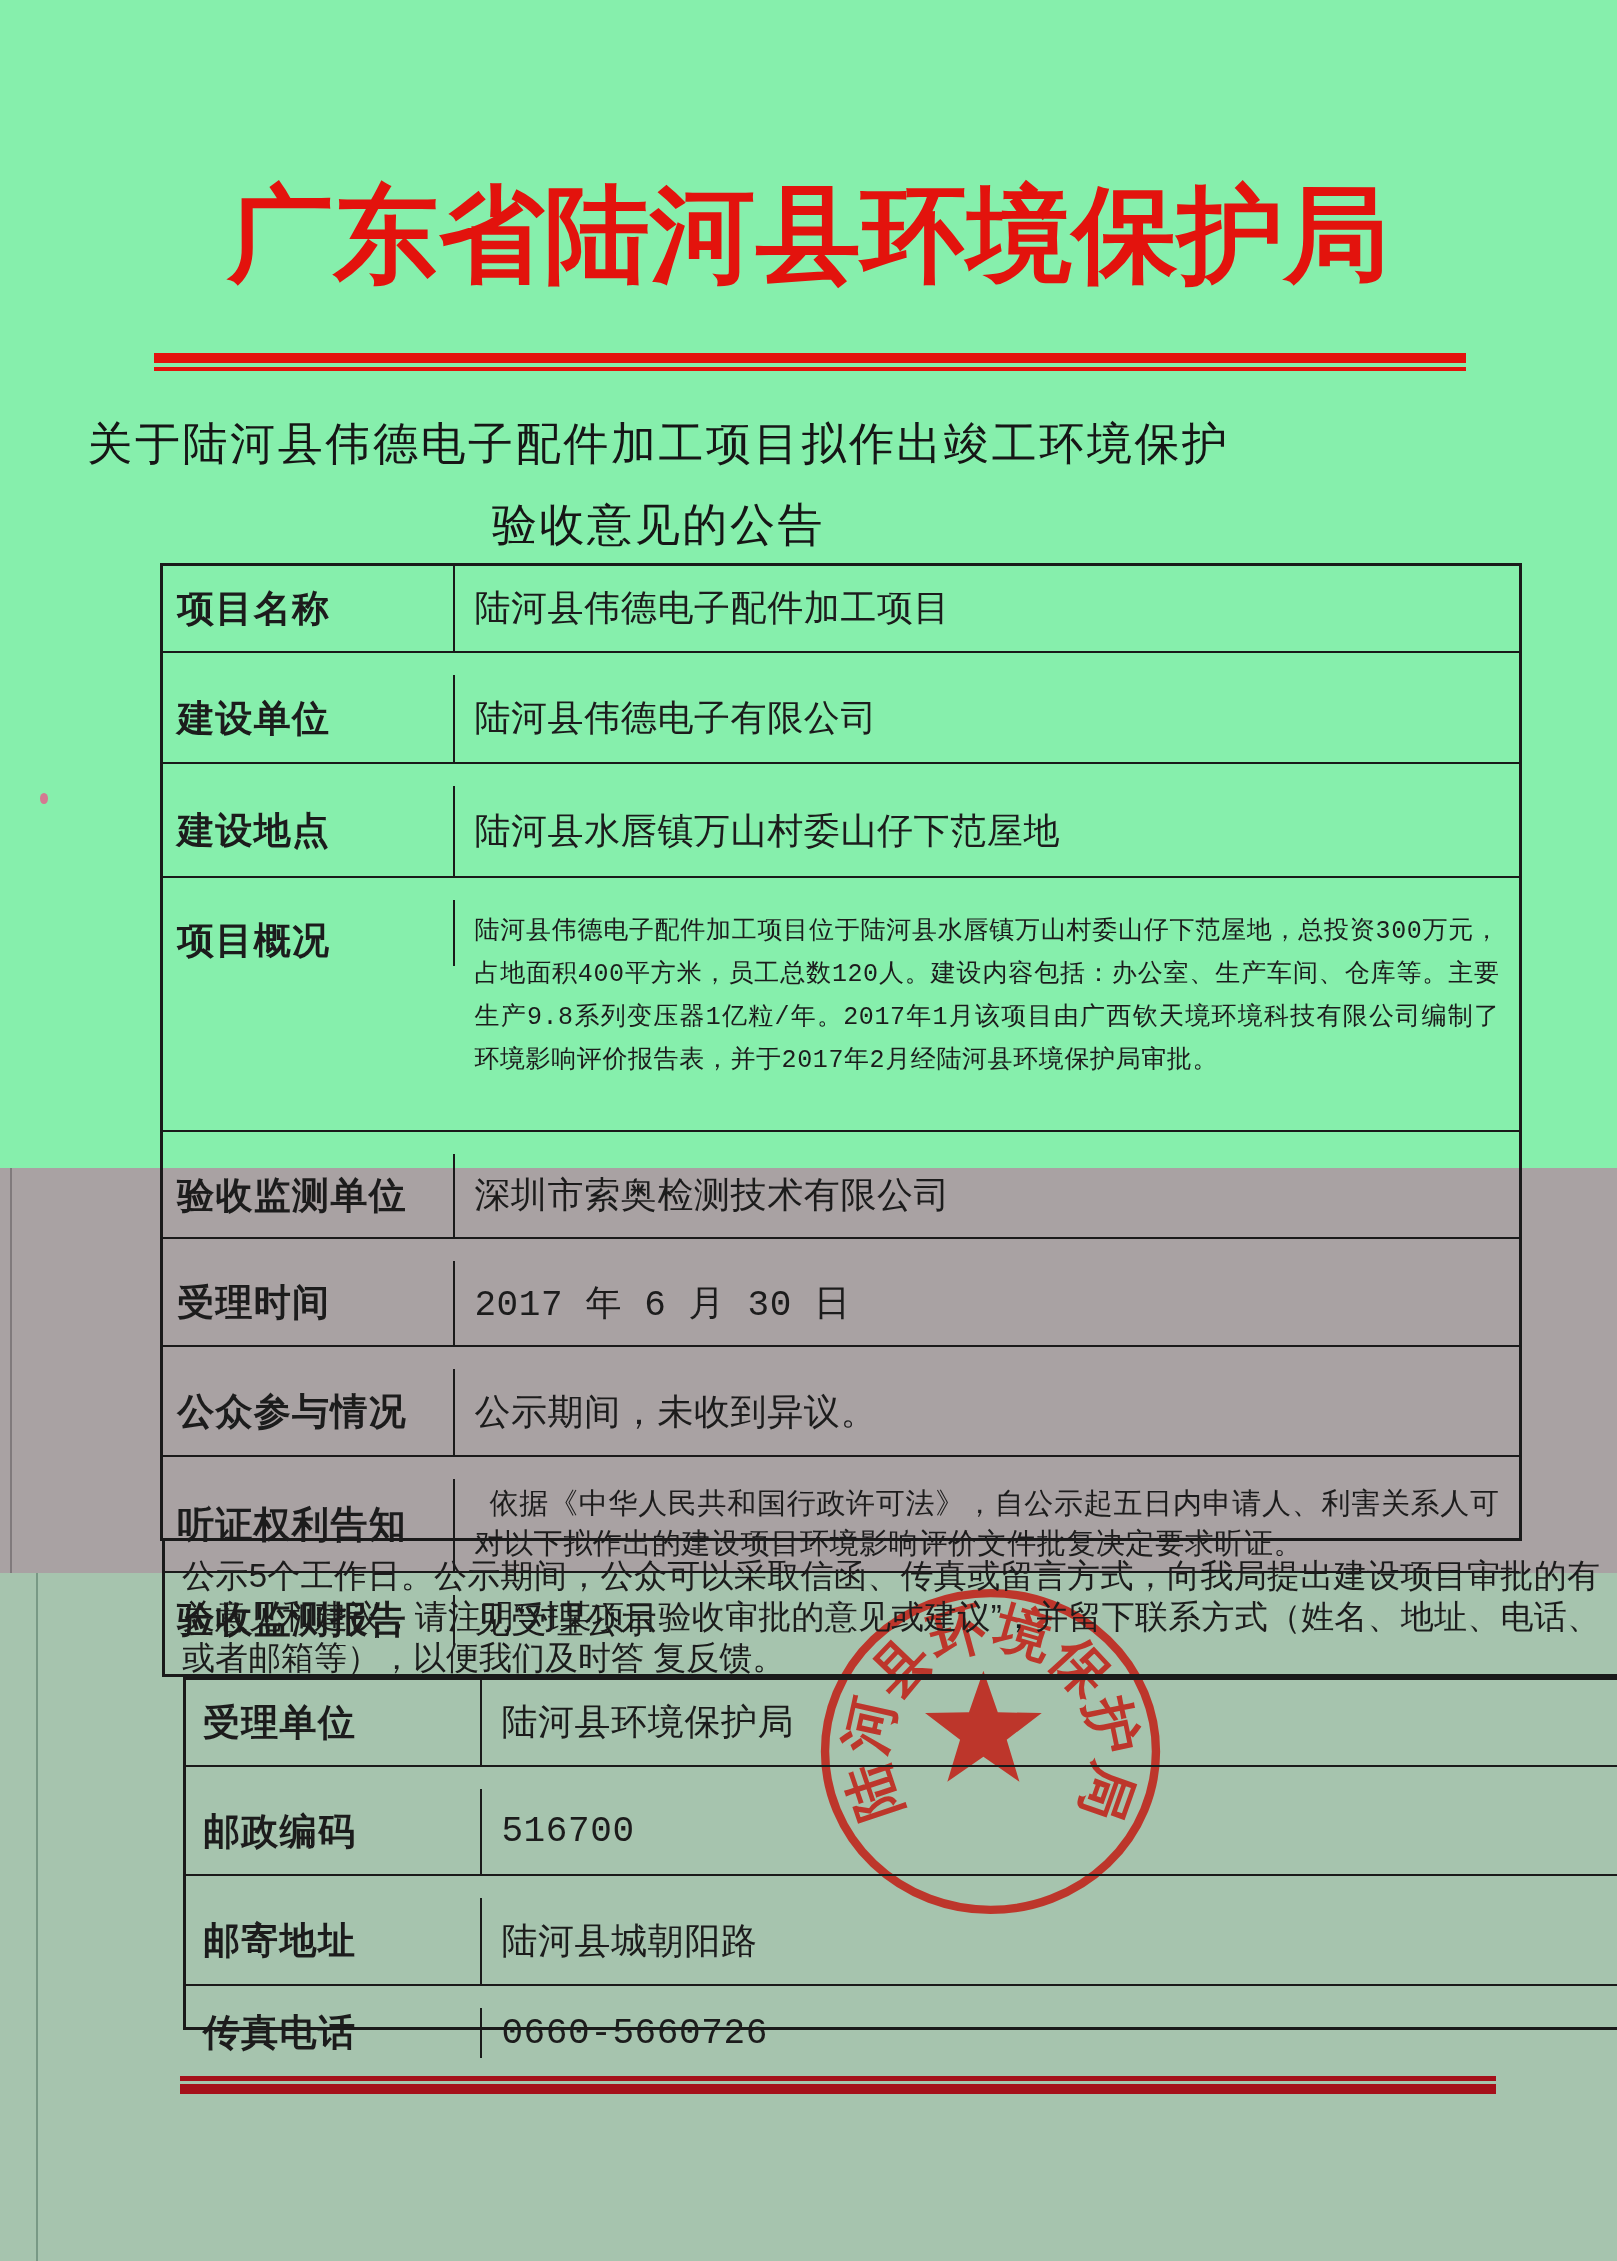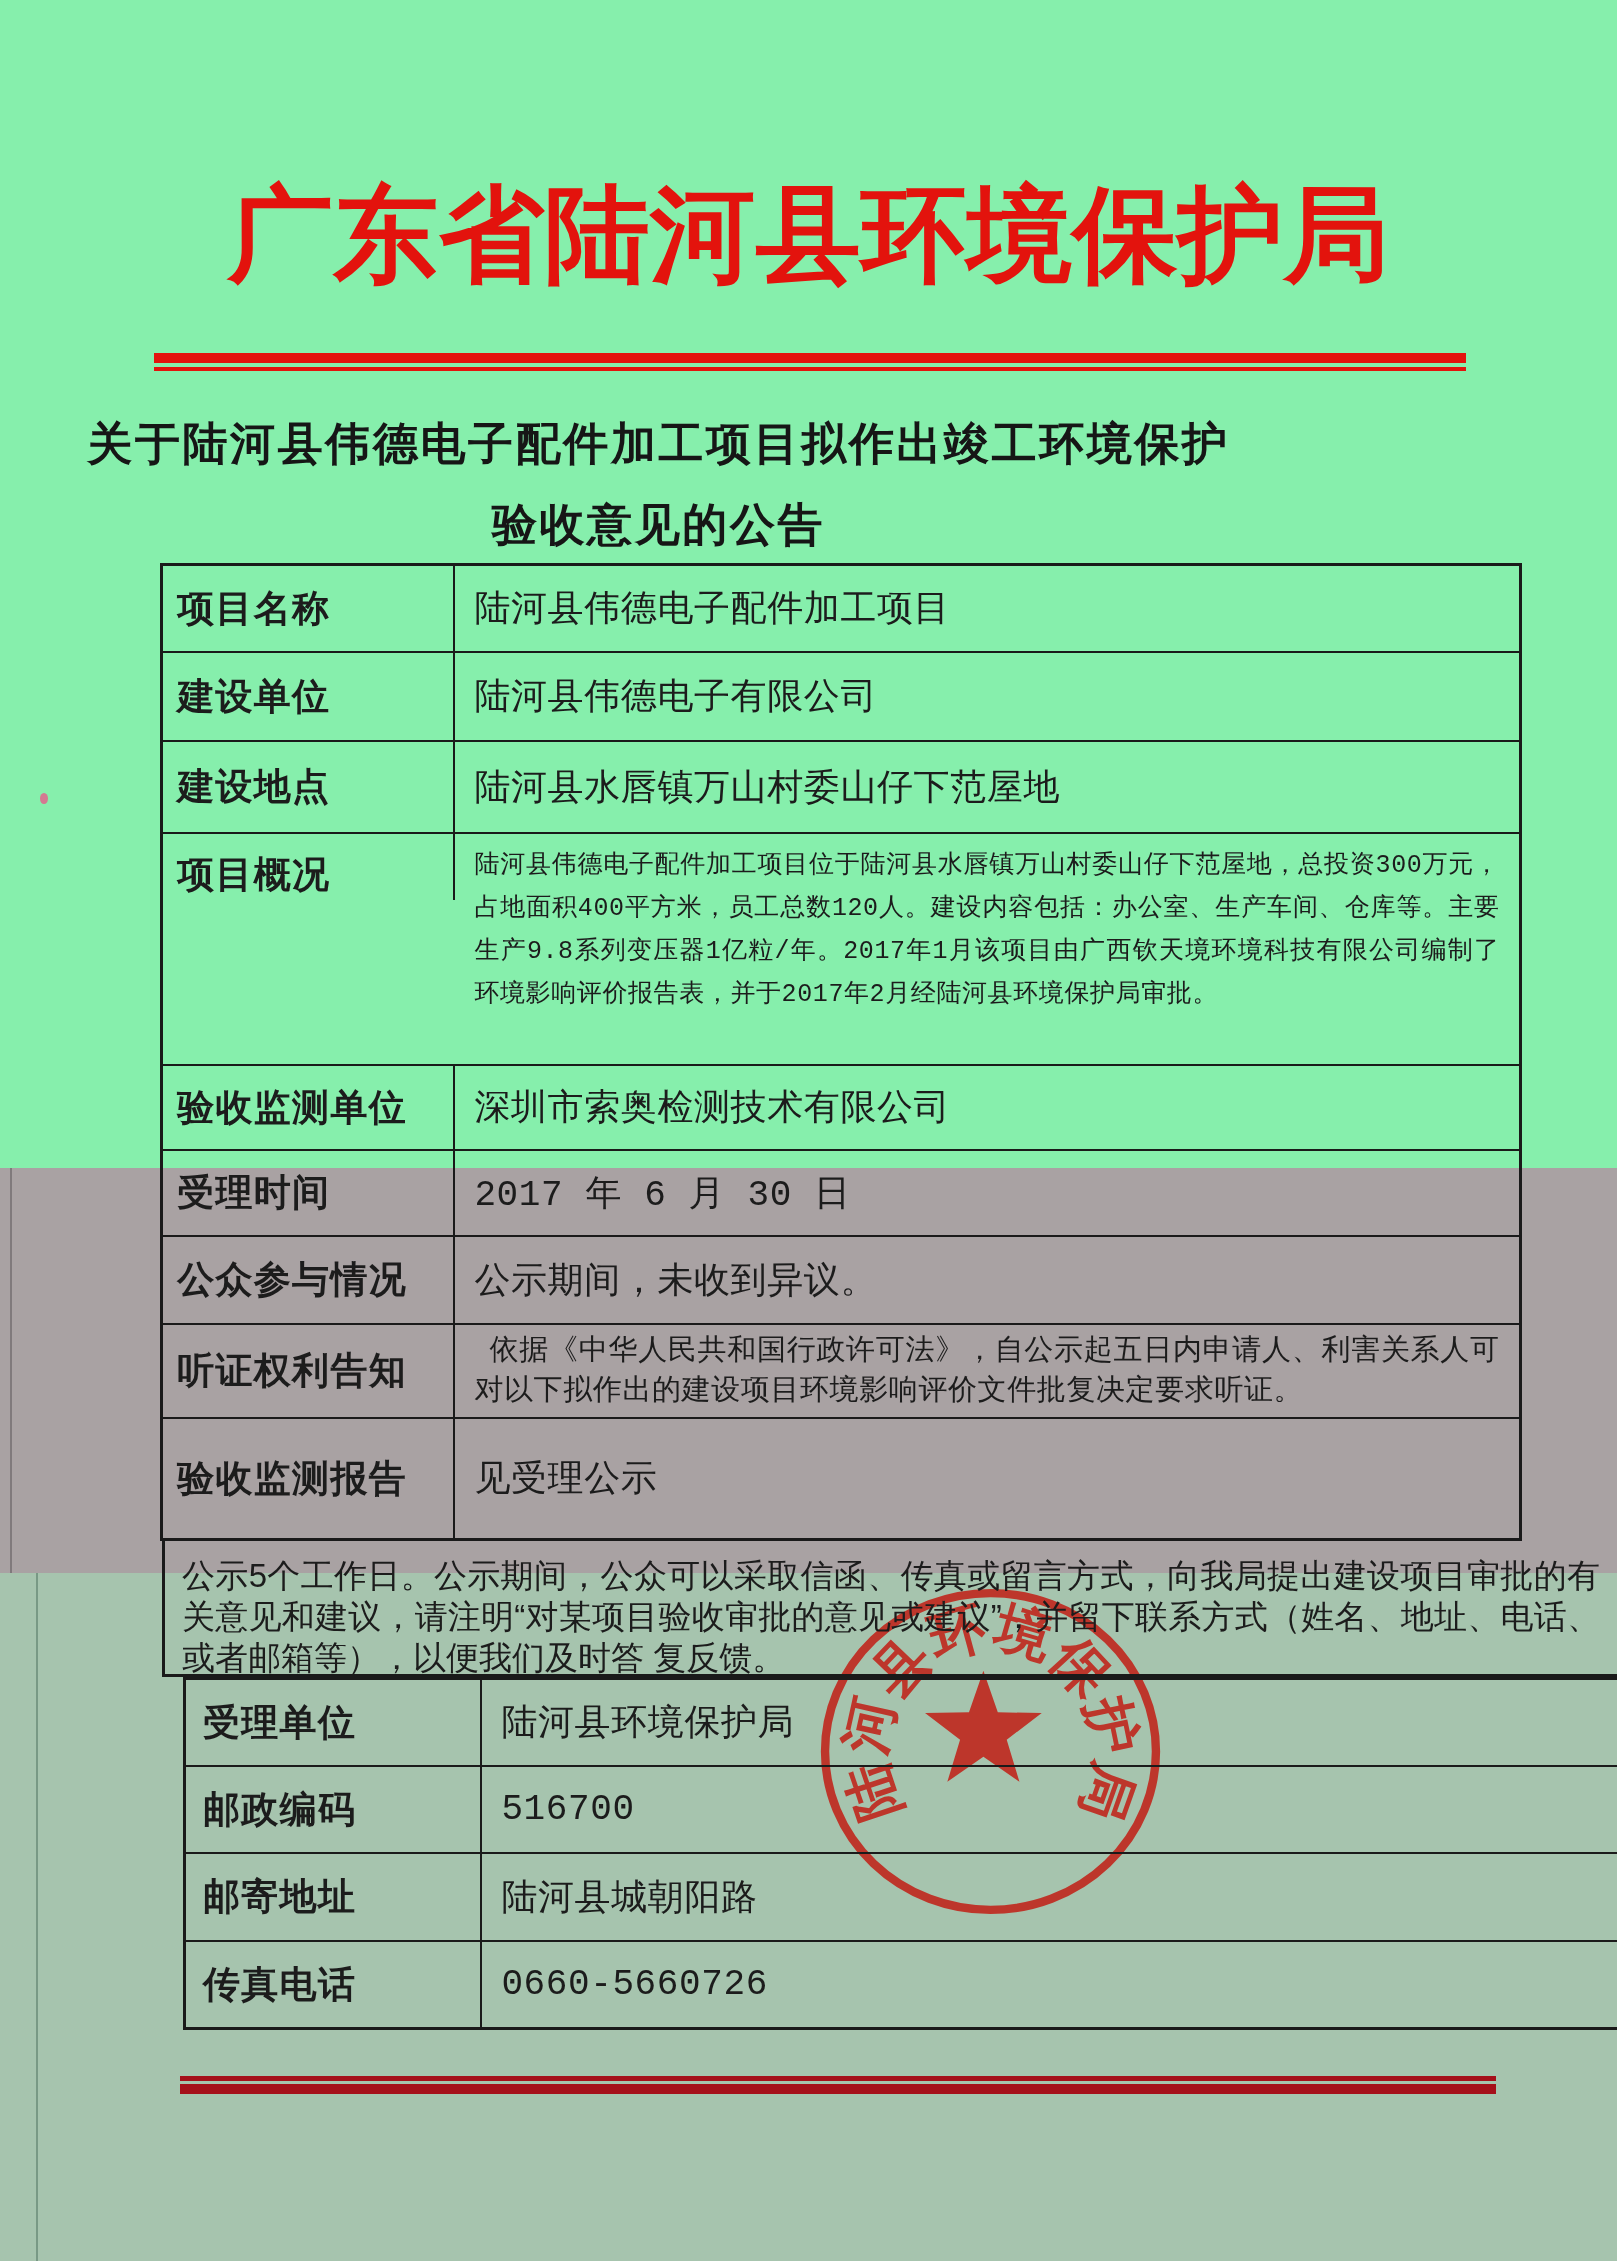--- a/index.html
+++ b/index.html
@@ -24,28 +24,28 @@
     text-align:center;font-size:105px;font-weight:800;letter-spacing:0.6px;
     line-height:1.25;white-space:nowrap;
   }
   .rule{position:absolute;z-index:2;}
   .rule-thick-top{left:154px;top:353px;width:1312px;height:10.3px;}
   .rule-thin-top{left:154px;top:367px;width:1312px;height:3.9px;}
   .rule-thin-bottom{left:180px;top:2076px;width:1316px;height:4.5px;}
   .rule-thick-bottom{left:180px;top:2084px;width:1316px;height:10.3px;}
   .doc-title{
     position:absolute;left:0;width:1317px;z-index:2;text-align:center;
-    font-size:45px;font-weight:bold;letter-spacing:2.6px;color:#161616;white-space:nowrap;
+    font-size:45px;font-weight:normal;letter-spacing:2.6px;color:#161616;white-space:nowrap;
   }
   .doc-title.l1{top:414px;}
   .doc-title.l2{top:495px;}
   
   .gtable{
     position:absolute;z-index:3;box-sizing:border-box;
-    border:3.2px solid #1a1a1a;display:flex;flex-direction:column;background:transparent;
+    border:3.2px solid #1a1a1a;display:flex;flex-direction:column;background:transparent;gap:22px;
   }
   .info-table{left:160px;top:563px;width:1362px;height:978px;}
   .contact-table{left:183px;top:1677px;width:1552px;height:353px;}
   .trow{display:flex;box-sizing:border-box;border-bottom:2.6px solid #1a1a1a;flex:none;}
   .trow.last{border-bottom:none;flex:1;}
   .tlabel{
     flex:none;box-sizing:border-box;border-right:2.6px solid #1a1a1a;
     display:flex;align-items:center;padding-left:14.2px;
     font-size:37px;font-weight:bold;letter-spacing:1.3px;
   }

